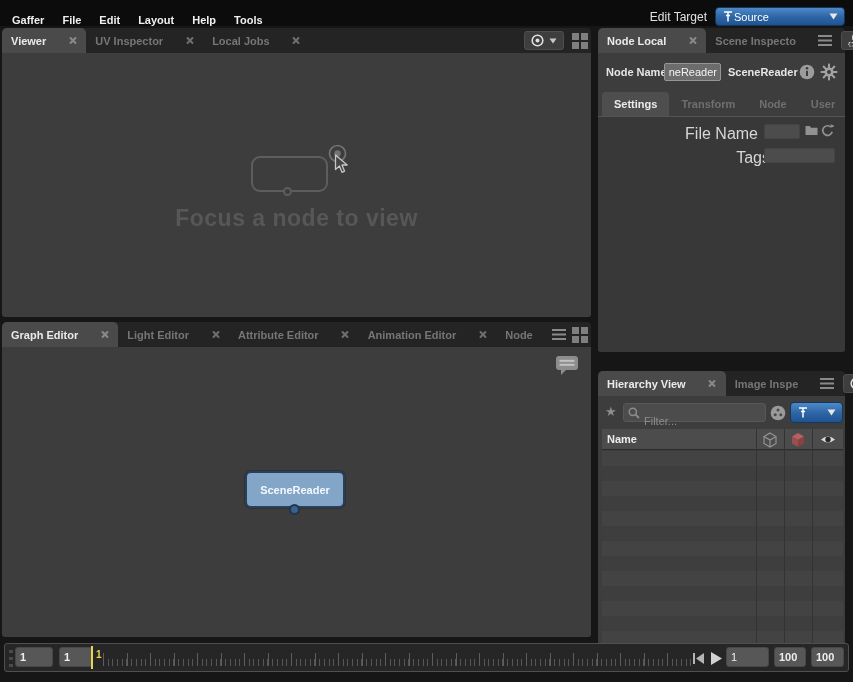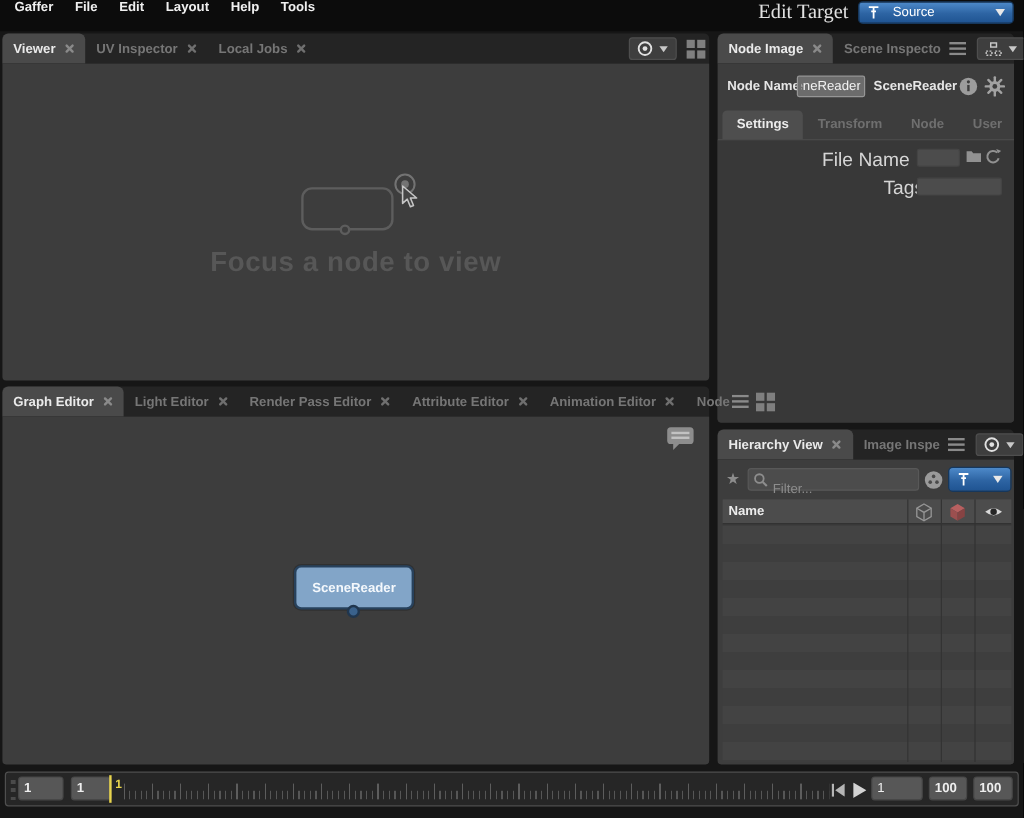--- a/index.html
+++ b/index.html
@@ -4,34 +4,34 @@
 <style>
   * { margin:0; padding:0; box-sizing:border-box; }
   html,body { background:#000; }
   .screen{
     position:relative; width:853px; height:682px; overflow:hidden;
     background:#161616; font-family:"Liberation Sans", sans-serif;
     -webkit-font-smoothing:antialiased; color:#ddd;
   }
   
   .menubar{position:absolute;left:0;top:0;width:853px;height:26px;background:#0c0c0c;
-    display:flex;align-items:flex-start;padding:0 8px 0 12px;gap:18px;}
+    display:flex;align-items:flex-end;padding:0 8px 0 12px;gap:18px;}
   .menu-item{font-size:11px;font-weight:bold;color:#f0f0f0;cursor:default;}
   .mb-right{margin-left:auto;display:flex;align-items:center;gap:8px;}
-  .edit-target-label{font-size:17px;color:#e2e2e2;font-family:Liberation Serif, serif;}
+  .edit-target-label{font-size:12px;color:#e2e2e2;}
   .blue-drop{width:130px;height:19px;border-radius:4px;border:1px solid #16375c;
     background:linear-gradient(#4d89c9,#2d64a3 55%,#1f5492);display:flex;align-items:center;
-    gap:10px;padding:0 6px;cursor:pointer;}
+    gap:0;padding:0 6px;cursor:pointer;}
   .blue-drop .lbl{font-size:11px;color:#fff;}
   .blue-drop .caret{margin-left:auto;}
   
   .panel{position:absolute;}
   .tabbar{position:absolute;top:0;left:0;right:0;height:25px;background:#242424;
     border-radius:4px 4px 0 0;display:flex;align-items:stretch;}
-  .tab{display:flex;align-items:center;gap:7px;padding:0 9px;font-size:11px;font-weight:bold;
+  .tab{display:flex;align-items:center;gap:22px;padding:0 9px;font-size:11px;font-weight:bold;
     color:#767676;white-space:nowrap;cursor:pointer;}
   .tab.active{background:#4a4a4a;border-radius:5px 5px 0 0;color:#eaeaea;}
   .tab .xi{position:relative;width:9px;height:9px;display:inline-block;flex:none;}
   .xi::before,.xi::after{content:"";position:absolute;left:3.6px;top:0;width:2px;height:9px;
     background:#6f6f6f;border-radius:1px;}
   .xi::before{transform:rotate(45deg);} .xi::after{transform:rotate(-45deg);}
   .tab.active .xi::before,.tab.active .xi::after{background:#8a8a8a;}
   .pbody{position:absolute;top:25px;left:0;right:0;bottom:0;background:#3d3d3d;
     border-radius:0 0 3px 3px;}
   .bar-btn{display:flex;align-items:center;gap:5px;height:19px;padding:0 6px;background:#3e3e3e;
@@ -180,21 +180,21 @@
             <path d="M1.5,1 L1.5,15.5 L5.4,12 L8,18.3 L10.6,17.2 L8,11 L13.2,11 Z" fill="#454545" stroke="#c6c6c6" stroke-width="1.3" stroke-linejoin="round"></path>
           </svg>
       </span>
       <div class="viewer-msg">Focus a node to view</div>
     </div>
   </div>
 
   <div class="panel" style="left:598px;top:28px;width:247px;height:324px;">
     <div class="tabbar">
       <div class="tab active">
-        <span>Node Image</span>
+        <span>Node Local</span>
         <span class="xi"></span>
       </div>
       <div class="tab">
         <span>Scene Inspecto</span>
         <svg class="ic" width="14" height="11" viewBox="0 0 14 11">
             <g fill="#8a8a8a">
               <rect x="0" y="0" width="14" height="2"></rect>
               <rect x="0" y="4.5" width="14" height="2"></rect>
               <rect x="0" y="9" width="14" height="2"></rect>
             </g>
@@ -269,24 +269,20 @@
     <div class="tabbar">
       <div class="tab active">
         <span>Graph Editor</span>
         <span class="xi"></span>
       </div>
       <div class="tab">
         <span>Light Editor</span>
         <span class="xi"></span>
       </div>
       <div class="tab">
-        <span>Render Pass Editor</span>
-        <span class="xi"></span>
-      </div>
-      <div class="tab">
         <span>Attribute Editor</span>
         <span class="xi"></span>
       </div>
       <div class="tab">
         <span>Animation Editor</span>
         <span class="xi"></span>
       </div>
       <div class="tab" style="padding-right:2px;">
         <span>Node</span>
       </div>
@@ -317,21 +313,21 @@
             <path d="M6,14 L6,20 L12,14 Z" fill="#8d8d8d"></path>
             <rect x="4.5" y="4.8" width="15" height="2" fill="#c2c2c2"></rect>
             <rect x="4.5" y="8.8" width="15" height="2" fill="#c2c2c2"></rect>
           </svg>
       </span>
       <div class="gnode">SceneReader</div>
       <div class="gnode-plug"></div>
     </div>
   </div>
 
-  <div class="panel" style="left:598px;top:358px;width:247px;height:279px;">
+  <div class="panel" style="left:598px;top:371px;width:247px;height:279px;">
     <div class="tabbar">
       <div class="tab active">
         <span>Hierarchy View</span>
         <span class="xi"></span>
       </div>
       <div class="tab">
         <span>Image Inspe</span>
         <svg class="ic" width="14" height="11" viewBox="0 0 14 11">
             <g fill="#8a8a8a">
               <rect x="0" y="0" width="14" height="2"></rect>

